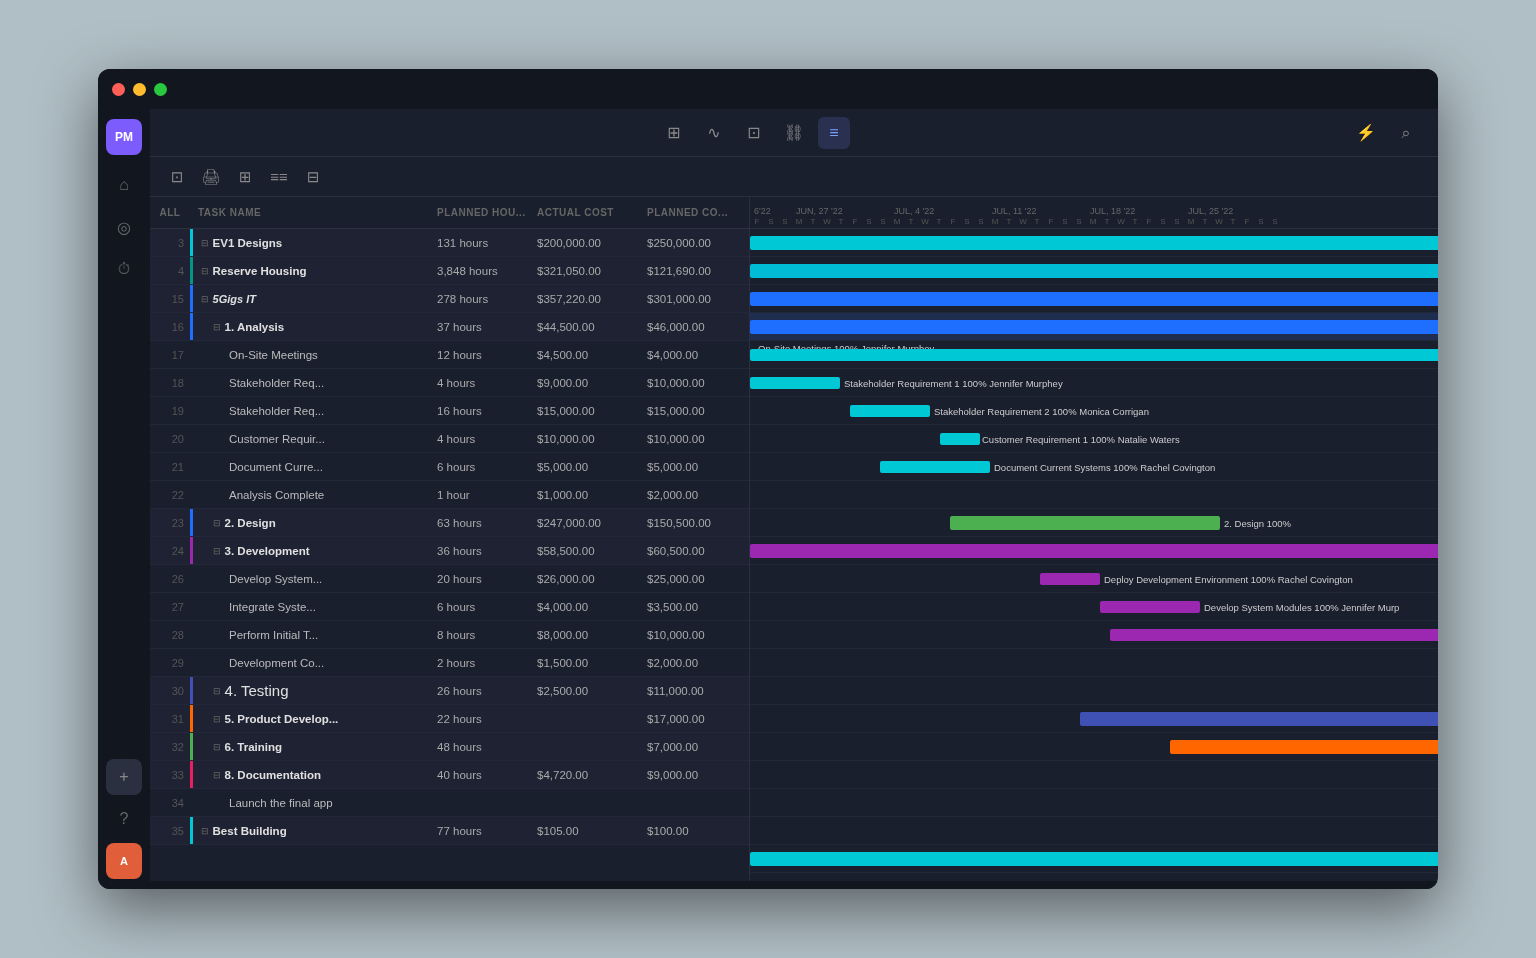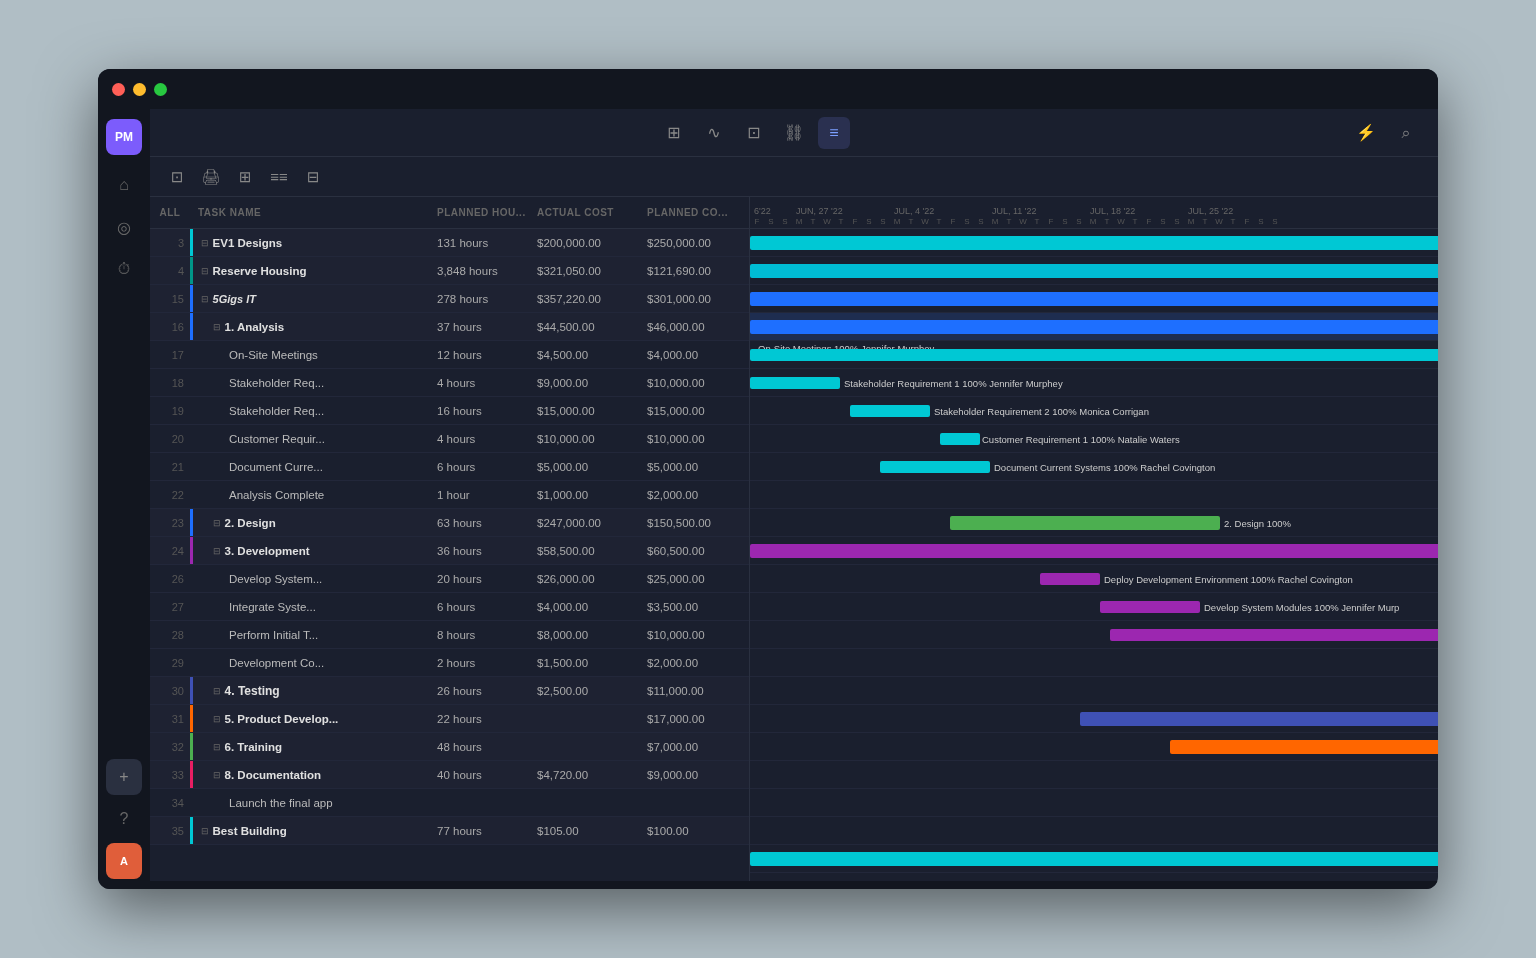--- a/index.html
+++ b/index.html
@@ -495,21 +495,21 @@
     </div>
     <div class="cell cell-hours">2 hours</div>
     <div class="cell cell-actual">$1,500.00</div>
     <div class="cell cell-planned">$2,000.00</div>
   </div>
               <div class="row group-row">
     <div class="cell cell-num">30</div>
     <div style="width:3px;height:100%;background:#3f51b5;flex-shrink:0;"></div>
     <div class="cell cell-name" style="padding-left:20px;">
       <span class="expand-icon" style="font-size:9px;color:#666;">⊟</span>
-      <span style="font-weight:700;color:#e0e0e0;font-size:12px;">4. Testing</span>
+      <span style="font-weight:400;color:#e0e0e0;font-size:15px;">4. Testing</span>
     </div>
     <div class="cell cell-hours">26 hours</div>
     <div class="cell cell-actual">$2,500.00</div>
     <div class="cell cell-planned">$11,000.00</div>
   </div>
               <div class="row group-row">
     <div class="cell cell-num">31</div>
     <div style="width:3px;height:100%;background:#ff6600;flex-shrink:0;"></div>
     <div class="cell cell-name" style="padding-left:20px;">
       <span class="expand-icon" style="font-size:9px;color:#666;">⊟</span>

